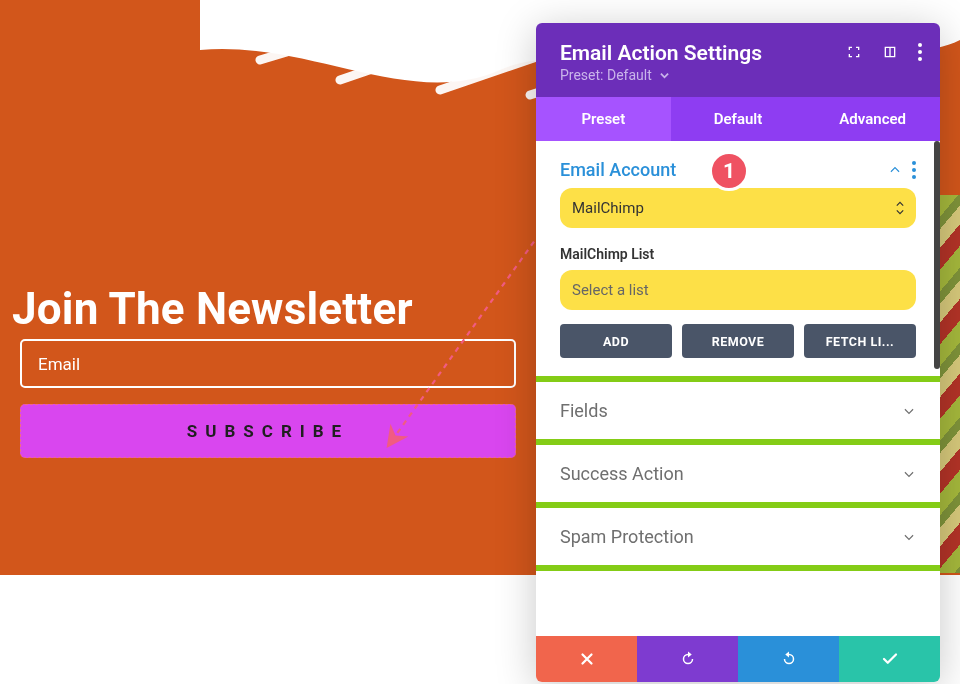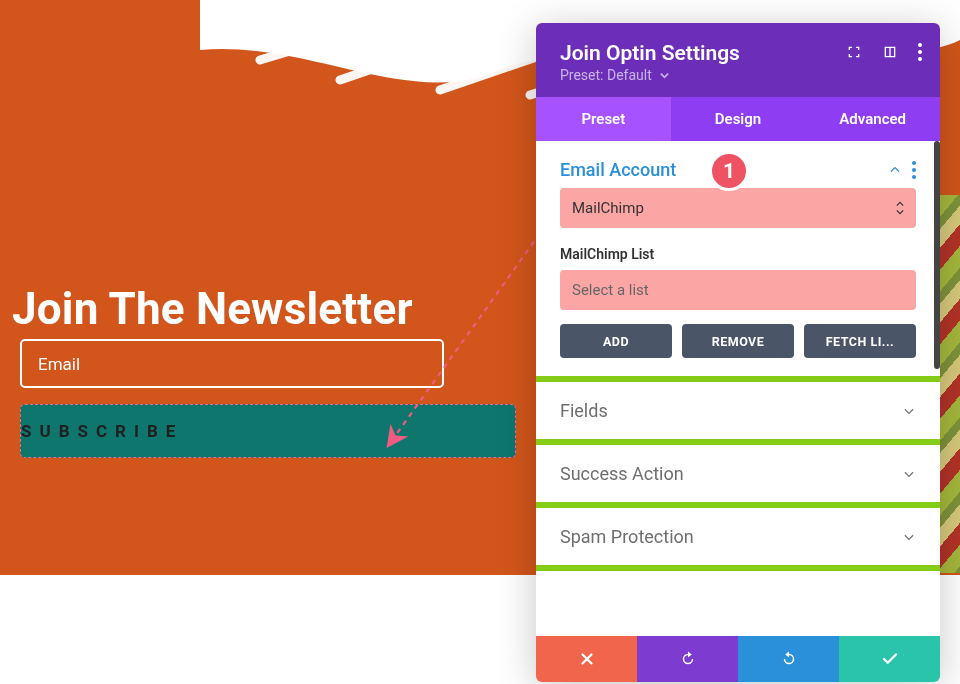--- a/index.html
+++ b/index.html
@@ -1,23 +1,23 @@
 <!DOCTYPE html>
 <html><head>
 <meta charset="utf-8">
 <style>
   *{box-sizing:border-box;margin:0;padding:0;font-family:-apple-system,BlinkMacSystemFont,"Segoe UI",Roboto,Helvetica,Arial,sans-serif;}
   body{width:960px;height:684px;overflow:hidden;background:#fff;position:relative;}
   
   .hero{position:absolute;left:0;top:0;width:960px;height:575px;background:#d2561b;overflow:hidden;}
   .paint-top{position:absolute;top:-20px;right:0;width:760px;height:150px;}
   .newsletter-title{position:absolute;left:12px;top:283px;color:#fff;font-size:44px;font-weight:700;letter-spacing:.2px;}
-  .email-input{position:absolute;left:20px;top:339px;width:424px;height:49px;border:2px solid #fff;border-radius:5px;background:transparent;color:#fef9c3;font-size:17px;padding:0 16px;}
+  .email-input{position:absolute;left:20px;top:339px;width:496px;height:49px;border:2px solid #fff;border-radius:5px;background:transparent;color:#fef9c3;font-size:17px;padding:0 16px;}
   .email-input::placeholder{color:#fff;}
-  .subscribe-btn{position:absolute;left:20px;top:404px;width:496px;height:54px;background:#0f766e;border:1px dashed #f06a8b;border-radius:5px;color:#1f1f1f;font-size:17px;font-weight:700;letter-spacing:8px;display:flex;align-items:center;cursor:pointer;}
+  .subscribe-btn{position:absolute;left:20px;top:404px;width:496px;height:54px;background:#d946ef;border:1px dashed #f06a8b;border-radius:5px;color:#1f1f1f;font-size:17px;font-weight:700;letter-spacing:8px;display:flex;align-items:center;justify-content:center;cursor:pointer;}
   .arrow-svg{position:absolute;left:385px;top:197px;width:190px;height:260px;pointer-events:none;}
   .side-photo{position:absolute;right:0;top:195px;width:20px;height:378px;background:
       repeating-linear-gradient(130deg,#a5b83c 0 14px,#7f933a 14px 22px,#d7c97b 22px 34px,#b33327 34px 48px);}
   
   .panel{position:absolute;left:536px;top:23px;width:404px;height:659px;background:#fff;border-radius:6px;box-shadow:0 6px 40px rgba(0,0,0,.22);overflow:hidden;display:flex;flex-direction:column;}
   .panel-head{background:#6c2eb9;color:#fff;padding:18px 24px 14px 24px;position:relative;}
   .panel-title{font-size:21px;font-weight:600;}
   .panel-sub{font-size:14px;color:#c9b4ea;margin-top:2px;display:flex;align-items:center;gap:8px;}
   .head-icons{position:absolute;top:20px;right:18px;display:flex;gap:20px;align-items:center;}
   .head-icons svg{width:16px;height:16px;fill:#fff;cursor:pointer;}
@@ -32,21 +32,21 @@
   .section-row{display:flex;align-items:center;justify-content:space-between;cursor:pointer;}
   .section-title{font-size:18px;color:#6f6f6f;}
   .section-title.open{color:#2a90d9;font-weight:500;}
   .section-right{display:flex;align-items:center;gap:10px;}
   .chev{width:14px;height:14px;}
   .chev path{stroke:#2a90d9;stroke-width:2;fill:none;}
   .chev.gray path{stroke:#6f6f6f;}
   .dots-blue{display:flex;flex-direction:column;gap:3px;cursor:pointer;}
   .dots-blue span{width:4px;height:4px;background:#2a90d9;border-radius:50%;}
   .field-label{font-size:14px;font-weight:600;color:#333;margin-top:18px;}
-  .select-box{margin-top:8px;background:#fca5a5;border-radius:4px;height:40px;display:flex;align-items:center;justify-content:space-between;padding:14px 12px;font-size:15px;color:#333;cursor:pointer;}
+  .select-box{margin-top:8px;background:#fde047;border-radius:12px;height:40px;display:flex;align-items:center;justify-content:space-between;padding:14px 12px;font-size:15px;color:#333;cursor:pointer;}
   .select-caret{display:flex;flex-direction:column;gap:2px;}
   .select-caret svg{width:8px;height:6px;}
   .list-btns{display:flex;gap:10px;margin-top:14px;}
   .list-btns button{flex:1;background:#4a5568;color:#fff;border:none;height:34px;border-radius:4px;font-size:12.5px;font-weight:700;letter-spacing:.5px;cursor:pointer;white-space:nowrap;overflow:hidden;text-overflow:ellipsis;padding:0 6px;}
   .callout-badge{position:absolute;left:709px;top:151px;width:40px;height:40px;background:#ef5262;border-radius:50%;border:3px solid #fff;display:flex;align-items:center;justify-content:center;color:#fff;font-size:21px;font-weight:700;z-index:50;}
   .footer-bar{display:flex;height:46px;}
   .footer-bar div{flex:1;display:flex;align-items:center;justify-content:center;cursor:pointer;}
   .fb-red{background:#f1654c;}
   .fb-purple{background:#7e3bd0;}
   .fb-blue{background:#2a90d9;}
@@ -83,21 +83,21 @@
     </defs>
     <path d="M178,4 L8,242" stroke="#f15b82" stroke-width="2.2" stroke-dasharray="5 5" fill="none" marker-end="url(#ah)"></path>
   </svg>
 </div>
 
 <div class="side-photo"></div>
 
 <div class="panel">
 
   <div class="panel-head">
-    <div class="panel-title">Join Optin Settings</div>
+    <div class="panel-title">Email Action Settings</div>
     <div class="panel-sub">
       <span>Preset: Default</span>
       <svg width="9" height="9" viewBox="0 0 10 10">
           <path d="M1 3l4 4 4-4" stroke="#c9b4ea" stroke-width="2" fill="none"></path>
         </svg>
     </div>
     <div class="head-icons">
       <svg viewBox="0 0 24 24">
           <path d="M4 4h5v2H6v3H4V4zm11 0h5v5h-2V6h-3V4zM4 15h2v3h3v2H4v-5zm14 0h2v5h-5v-2h3v-3z"></path>
         </svg>
@@ -107,21 +107,21 @@
       <div class="vert-dots">
           <span></span>
           <span></span>
           <span></span>
         </div>
     </div>
   </div>
 
   <div class="tabs">
     <div class="tab active">Preset</div>
-    <div class="tab">Design</div>
+    <div class="tab">Default</div>
     <div class="tab">Advanced</div>
   </div>
 
   <div class="panel-body">
     <div class="scrollbar"></div>
 
     <div class="section">
       <div class="section-row">
         <div class="section-title open">Email Account</div>
         <div class="section-right">

